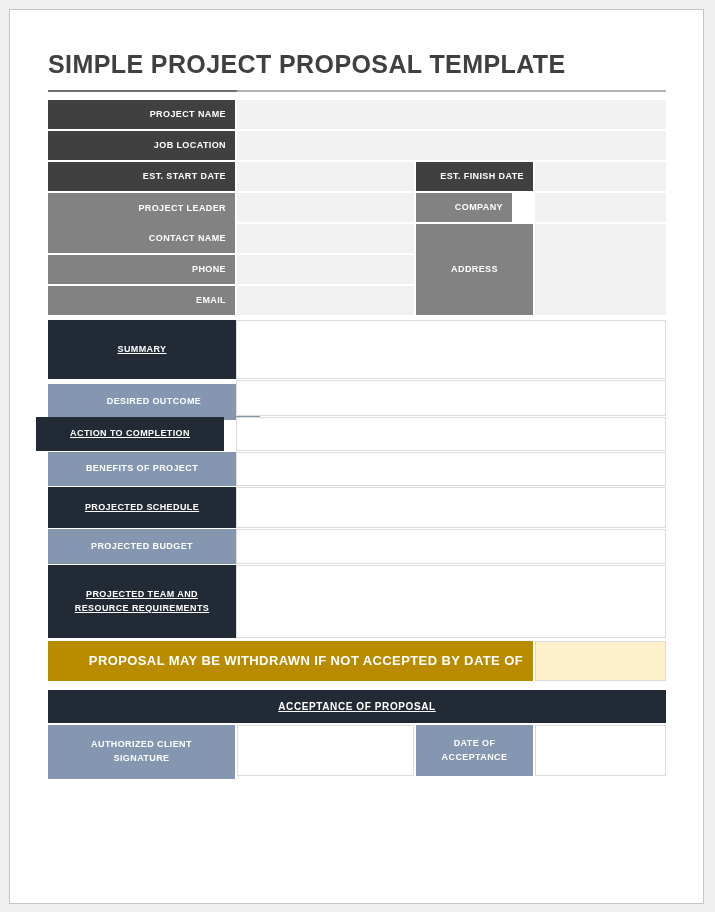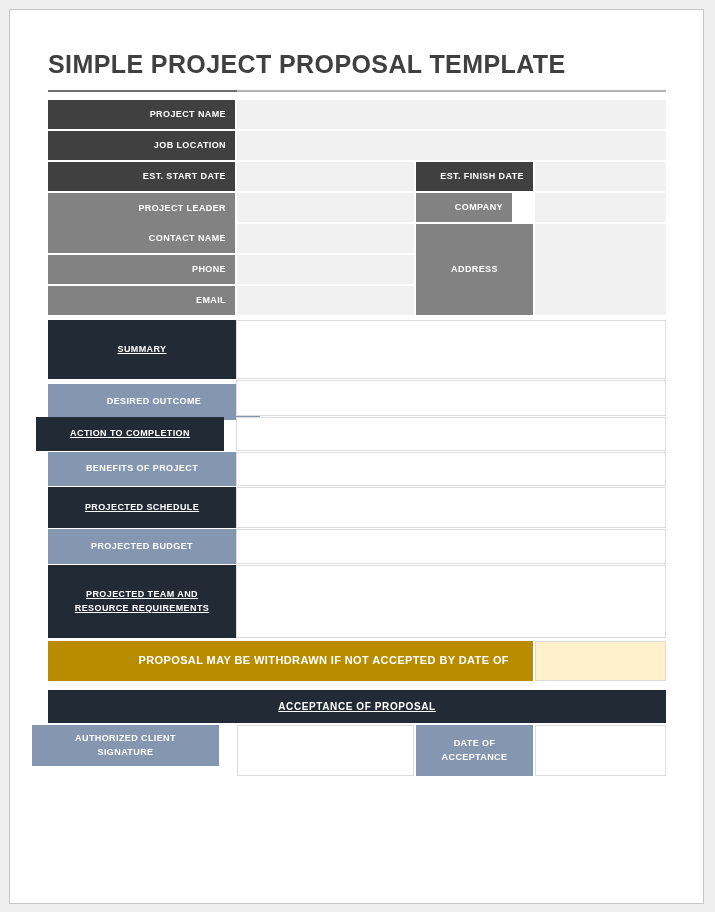--- a/index.html
+++ b/index.html
@@ -32,21 +32,21 @@
   .creambg  { background:#fdf0cb; border:1px solid #dadada; }
   .whiteval { background:#ffffff; border:1px solid #dcdcdc; }
   .title {
     position:absolute; left:48px; top:50px; width:620px; height:32px;
     font-size:25px; font-weight:bold; color:#404040; letter-spacing:0.4px;
     white-space:nowrap;
   }
   .rule-dark  { position:absolute; left:48px;  top:90px; width:189px; height:2px; background:#6e6e6e; }
   .rule-light { position:absolute; left:237px; top:90px; width:429px; height:2px; background:#b2b2b2; }
   .accept-header-text { font-size:10px; letter-spacing:0.6px; }
-  .gold-notice { font-size:11px; padding-right:24px; letter-spacing:0.4px; }
+  .gold-notice { font-size:13px; padding-right:10px; letter-spacing:0.4px; }
 </style>
 </head>
 <body>
 
 <div class="page"></div>
 
 <div class="title">SIMPLE PROJECT PROPOSAL TEMPLATE</div>
 <div class="rule-dark"></div>
 <div class="rule-light"></div>
 
@@ -97,16 +97,16 @@
 <div class="cell whiteval" style="left:236px; top:529px; width:430px; height:35px;"></div>
 
 <div class="cell lbl center navy" style="left:48px; top:565px; width:188px; height:73px; padding:0 18px;">PROJECTED TEAM AND RESOURCE REQUIREMENTS</div>
 <div class="cell whiteval" style="left:236px; top:565px; width:430px; height:73px;"></div>
 
 <div class="cell lbl right goldbg gold-notice" style="left:48px; top:641px; width:485px; height:40px;">PROPOSAL MAY BE WITHDRAWN IF NOT ACCEPTED BY DATE OF</div>
 <div class="cell creambg" style="left:535px; top:641px; width:131px; height:40px;"></div>
 
 <div class="cell lbl center navy accept-header-text" style="left:48px; top:690px; width:618px; height:33px;">ACCEPTANCE OF PROPOSAL</div>
 
-<div class="cell lbl center bluegray" style="left:32px; top:725px; width:187px; height:41px;">AUTHORIZED CLIENT SIGNATURE</div>
+<div class="cell lbl center bluegray" style="left:48px; top:725px; width:187px; height:54px;">AUTHORIZED CLIENT SIGNATURE</div>
 <div class="cell whiteval" style="left:237px; top:725px; width:177px; height:51px;"></div>
 <div class="cell lbl center bluegray" style="left:416px; top:725px; width:117px; height:51px; padding:0 20px;">DATE OF ACCEPTANCE</div>
 <div class="cell whiteval" style="left:535px; top:725px; width:131px; height:51px;"></div>
 
 </body></html>

